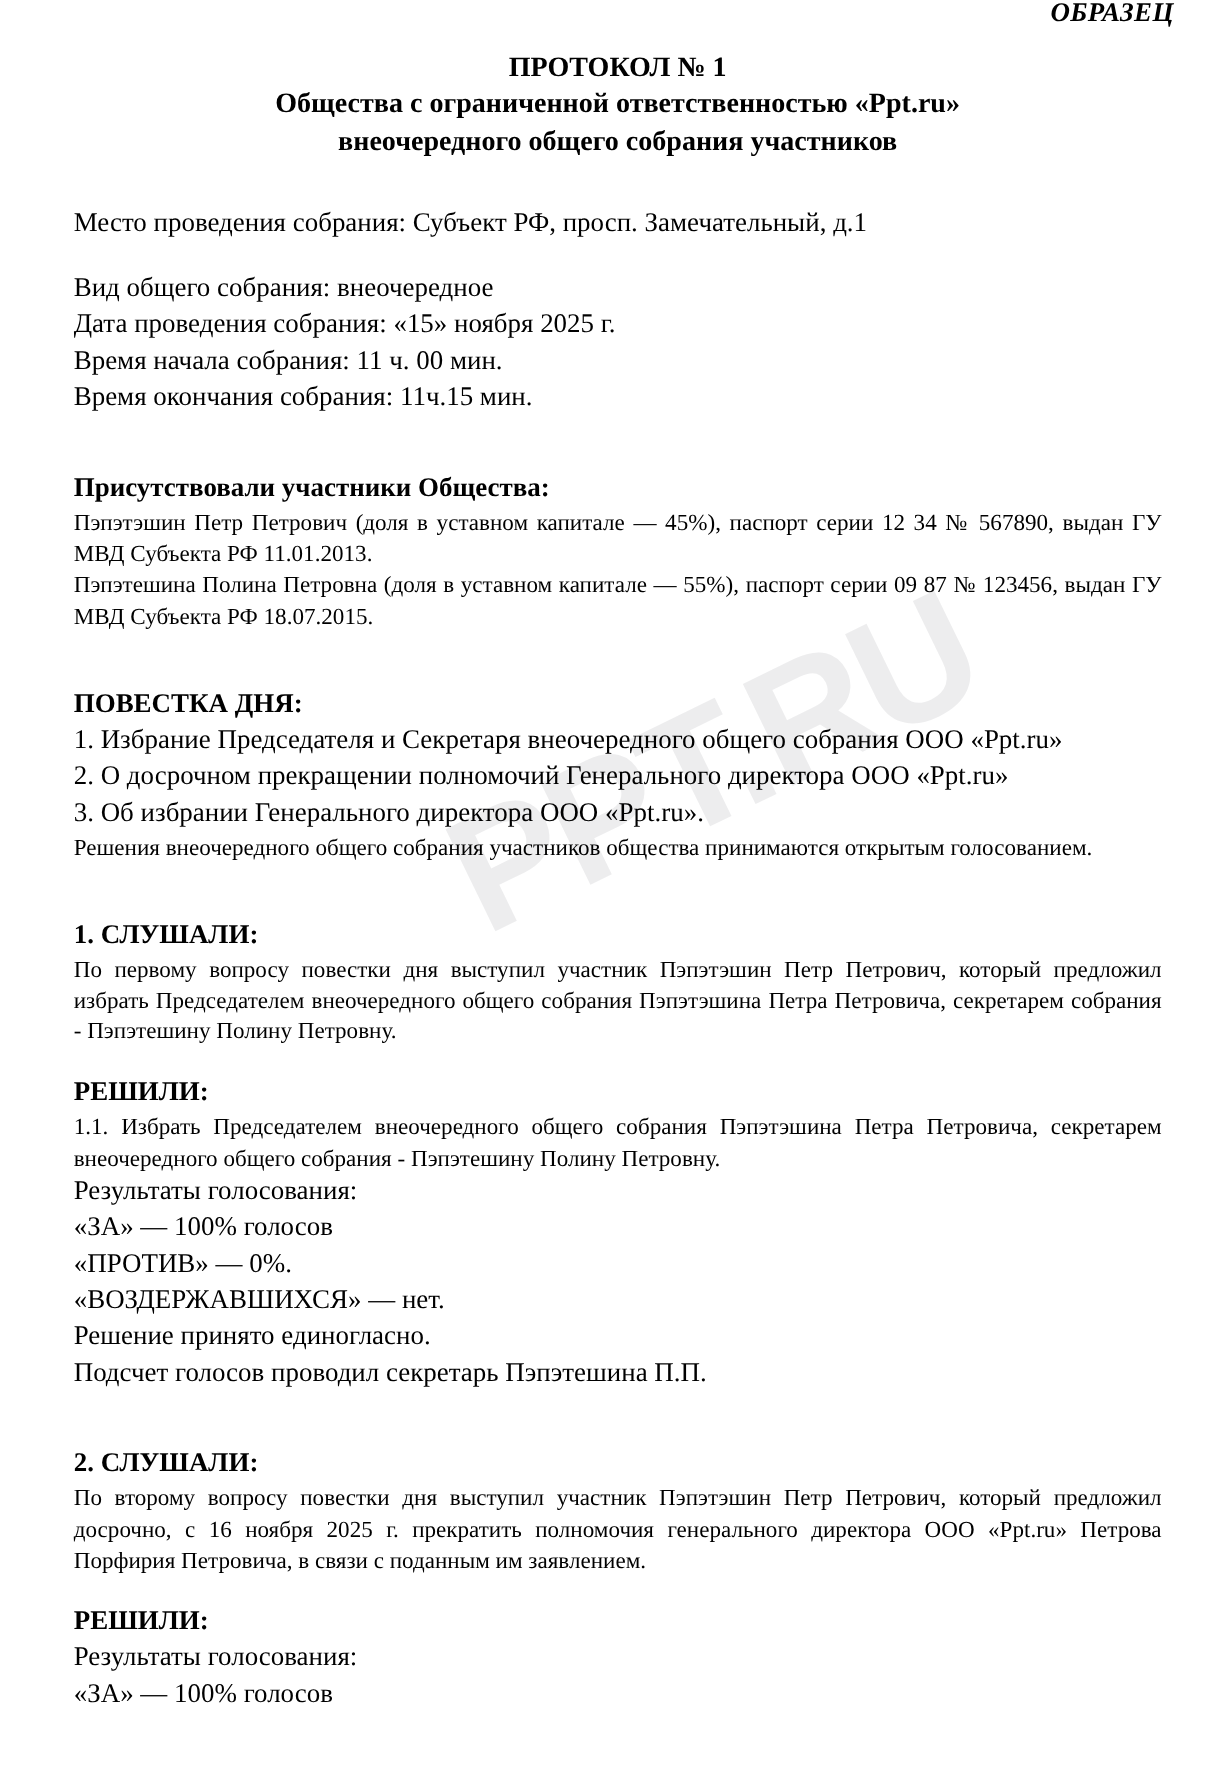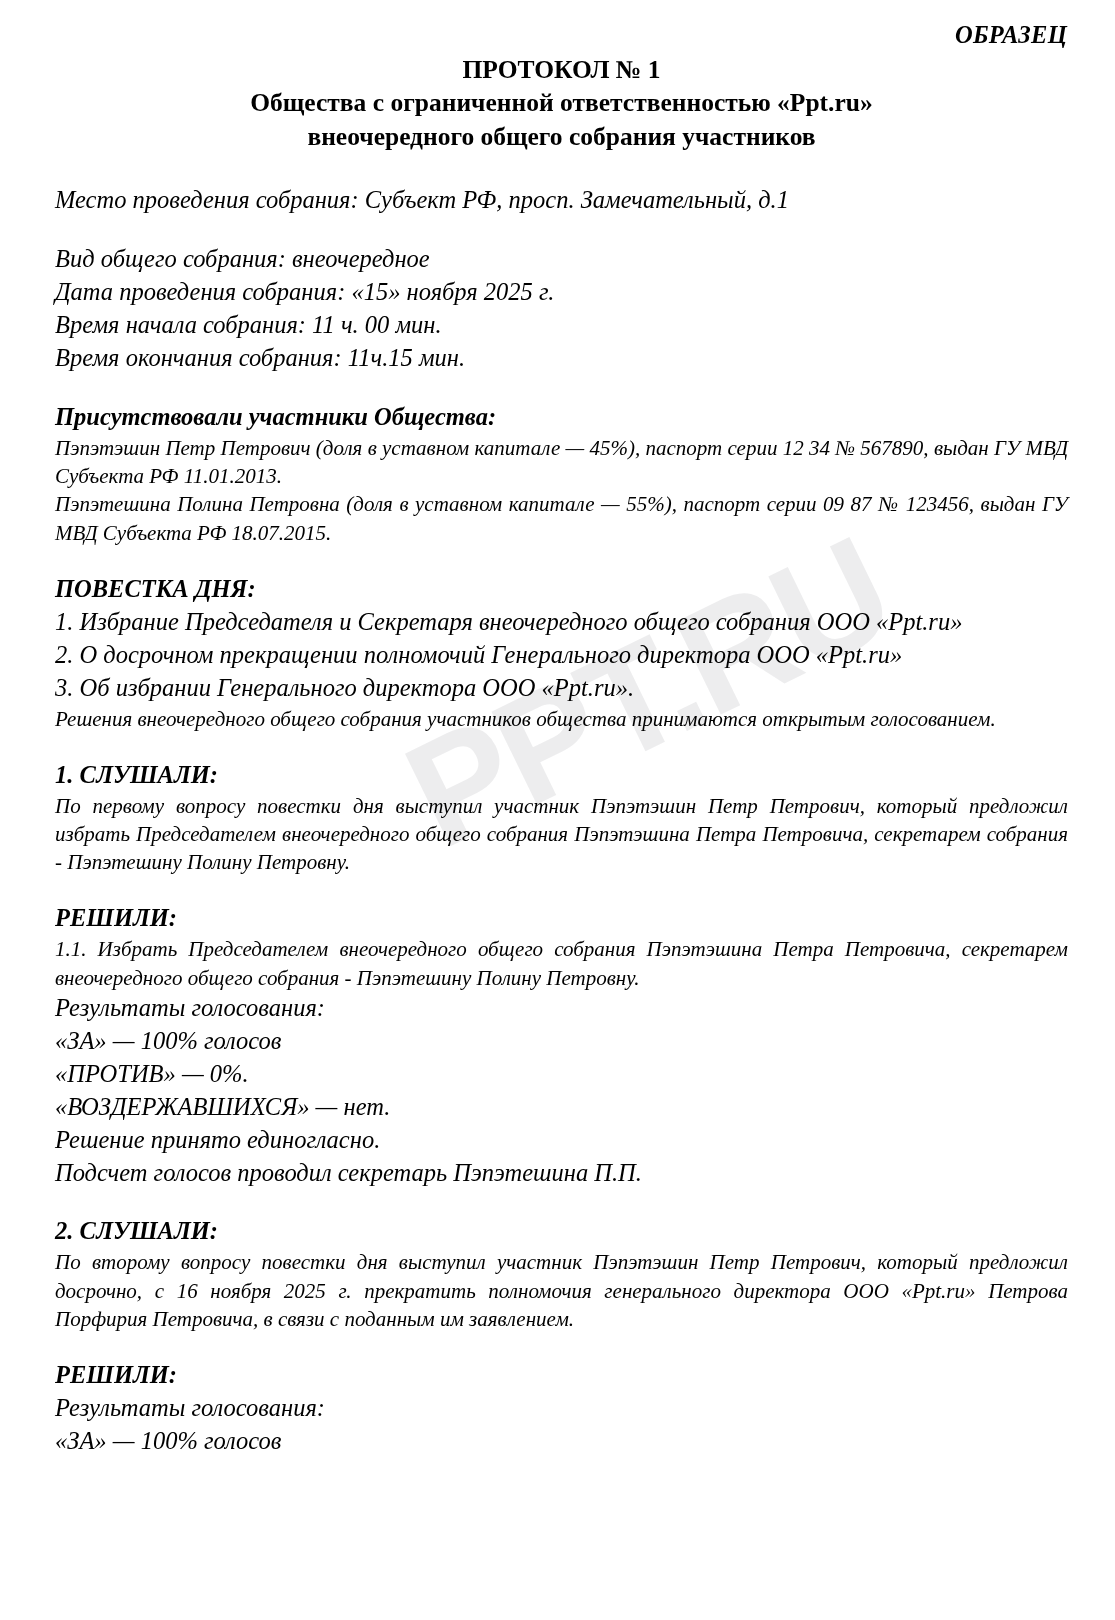--- a/index.html
+++ b/index.html
@@ -45,32 +45,31 @@
     padding: 0 47px 0 55px;
   }
 
   
   .sample-mark {
     text-align: right;
     font-style: italic;
     font-weight: bold;
     font-size: 24.5px;
     letter-spacing: 0.3px;
-    padding-top: 23px;
     padding-right: 1px;
     line-height: 1;
   }
 
   
   .doc-title {
     text-align: center;
     font-weight: bold;
     font-size: 25.5px;
     line-height: 1.33;
-    margin-top: 5px;
+    margin-top: 19px;
   }
   .doc-title .tl { display: block; }
 
   
   p.line {
     margin: 0;
     font-size: 24.5px;
     line-height: 1.345;
     text-align: left;
   }
@@ -80,21 +79,21 @@
     line-height: 1.345;
     text-align: justify;
     text-justify: inter-word;
   }
   .bold {
     font-weight: bold;
   }
   .gap-lg { height: 30px; }
   .gap-md { height: 26px; }
 
-  .block { margin: 0; padding: 0; font-style: italic; }
+  .block { margin: 12px; padding: 0; }
 </style>
 </head>
 <body>
 
 <div class="page">
 
   <div class="watermark">PPT.RU</div>
 
   <div class="content">
 

